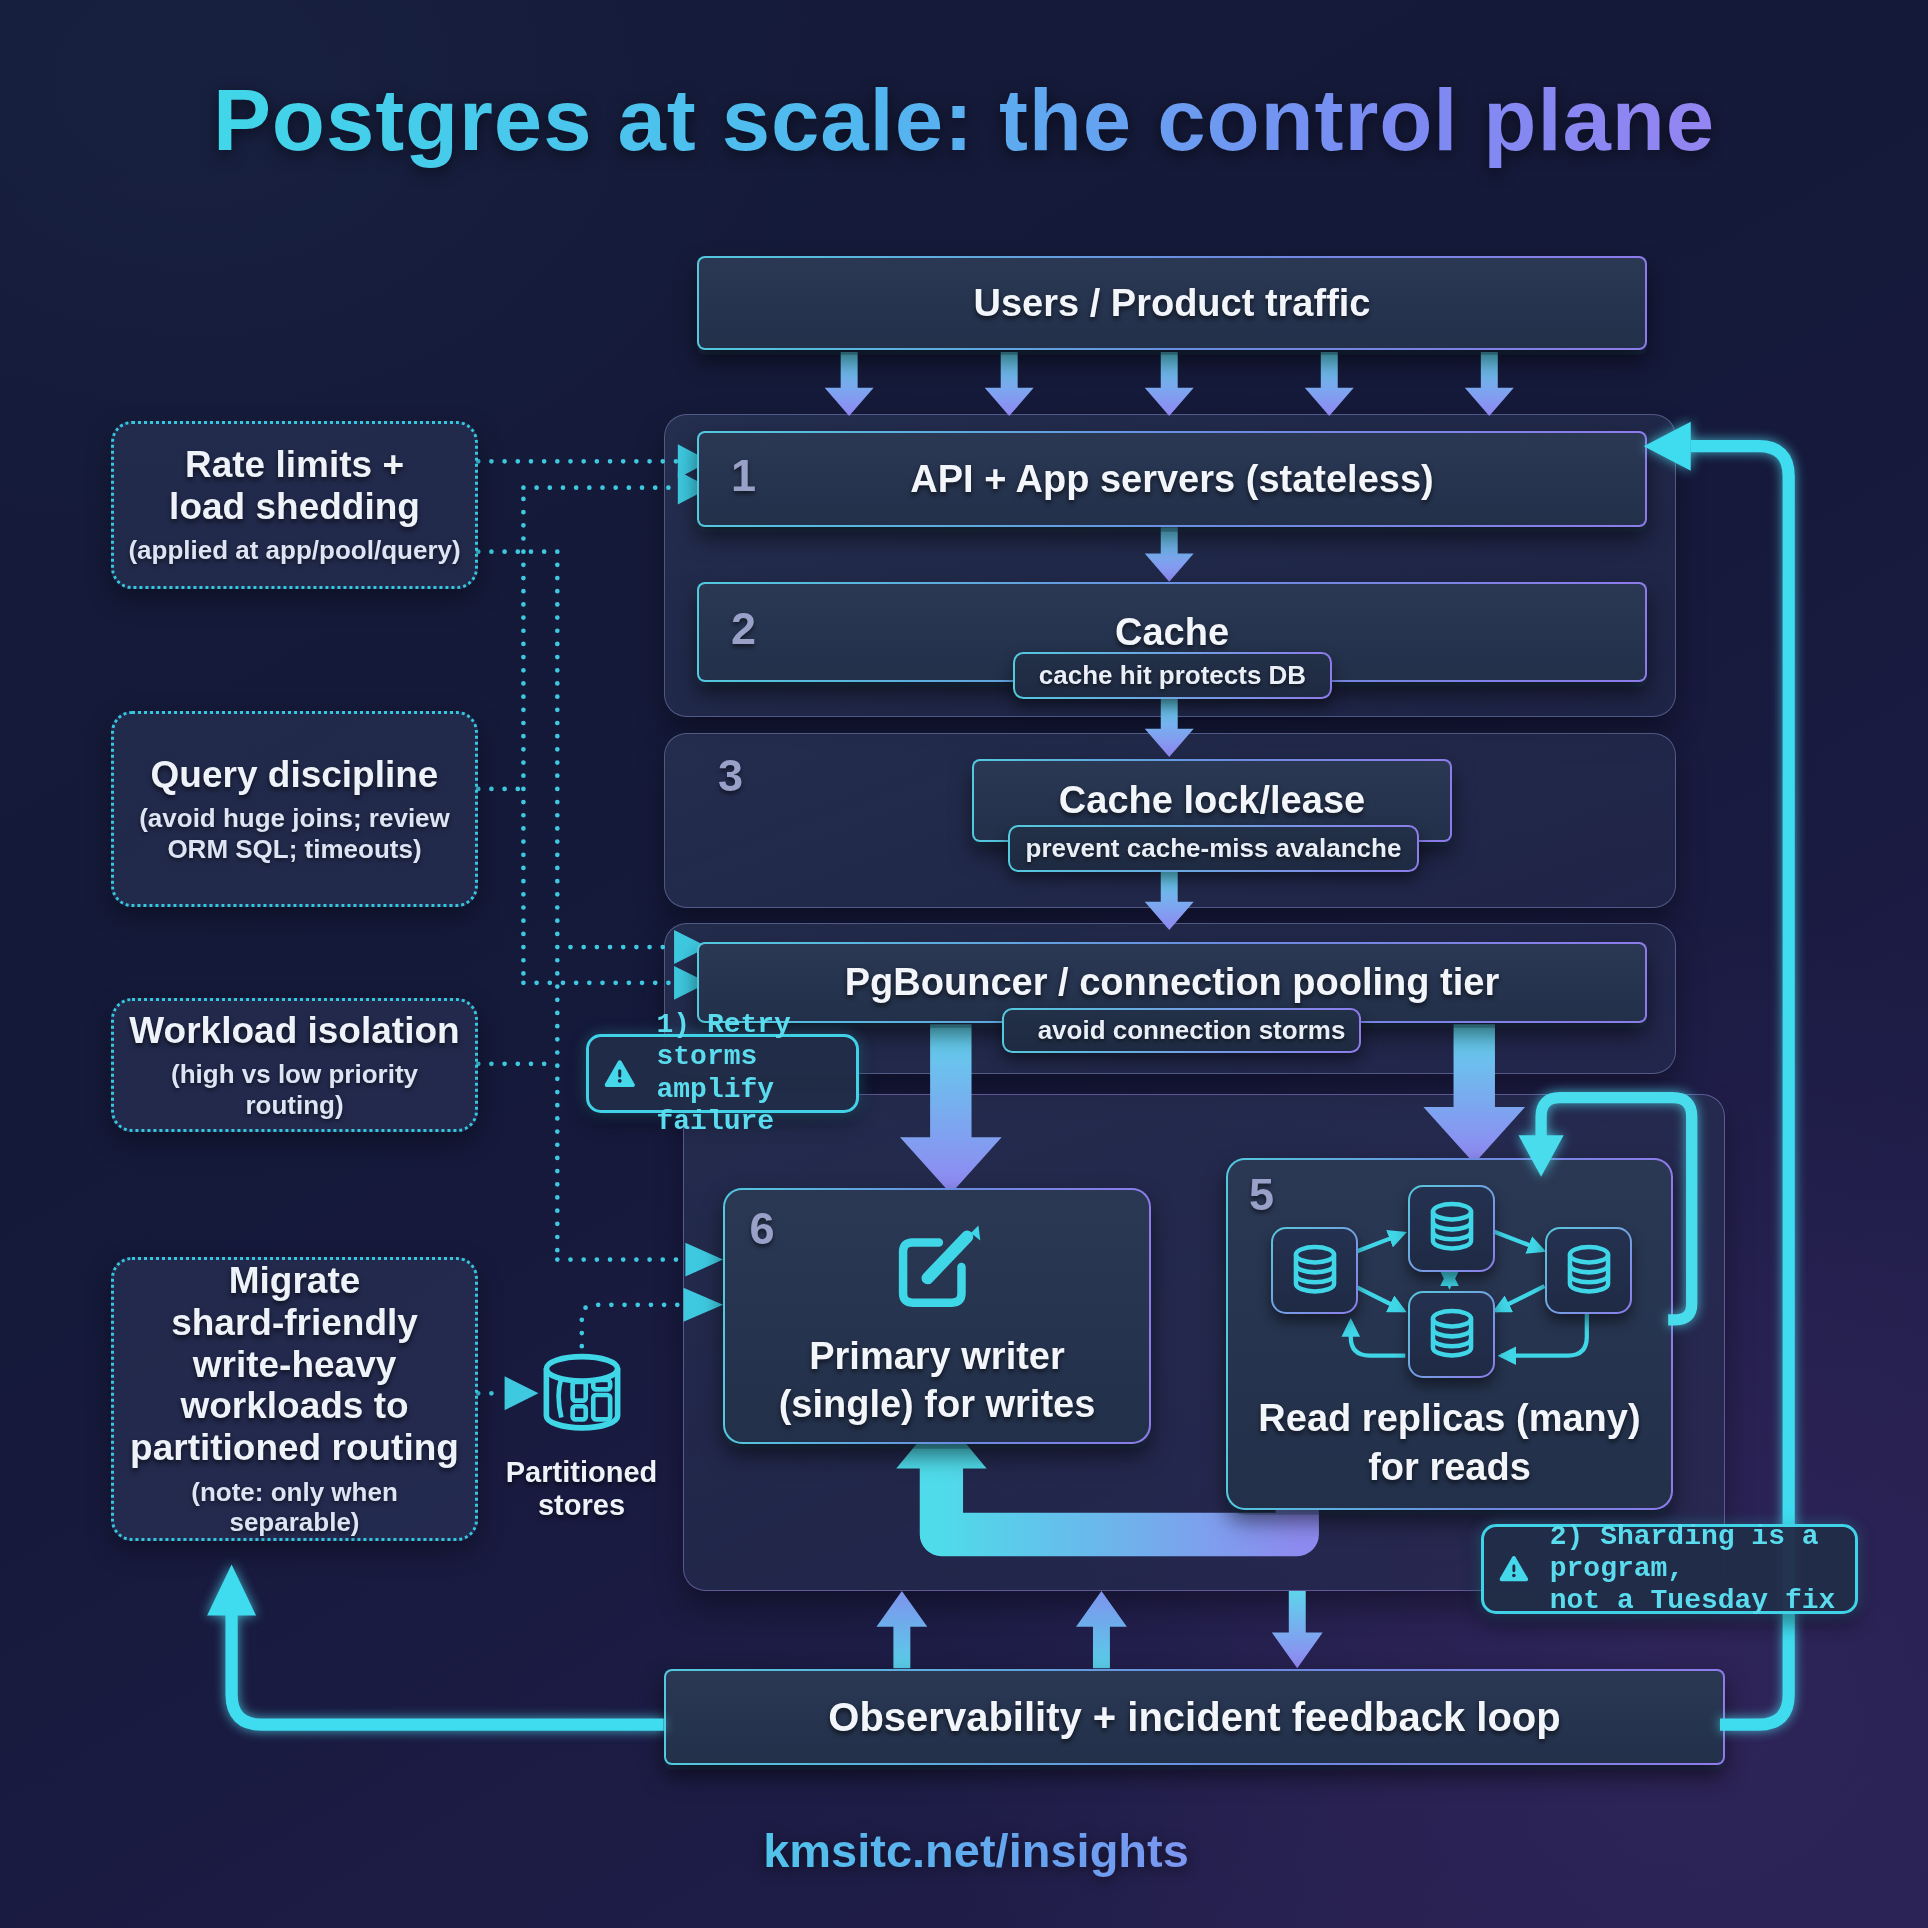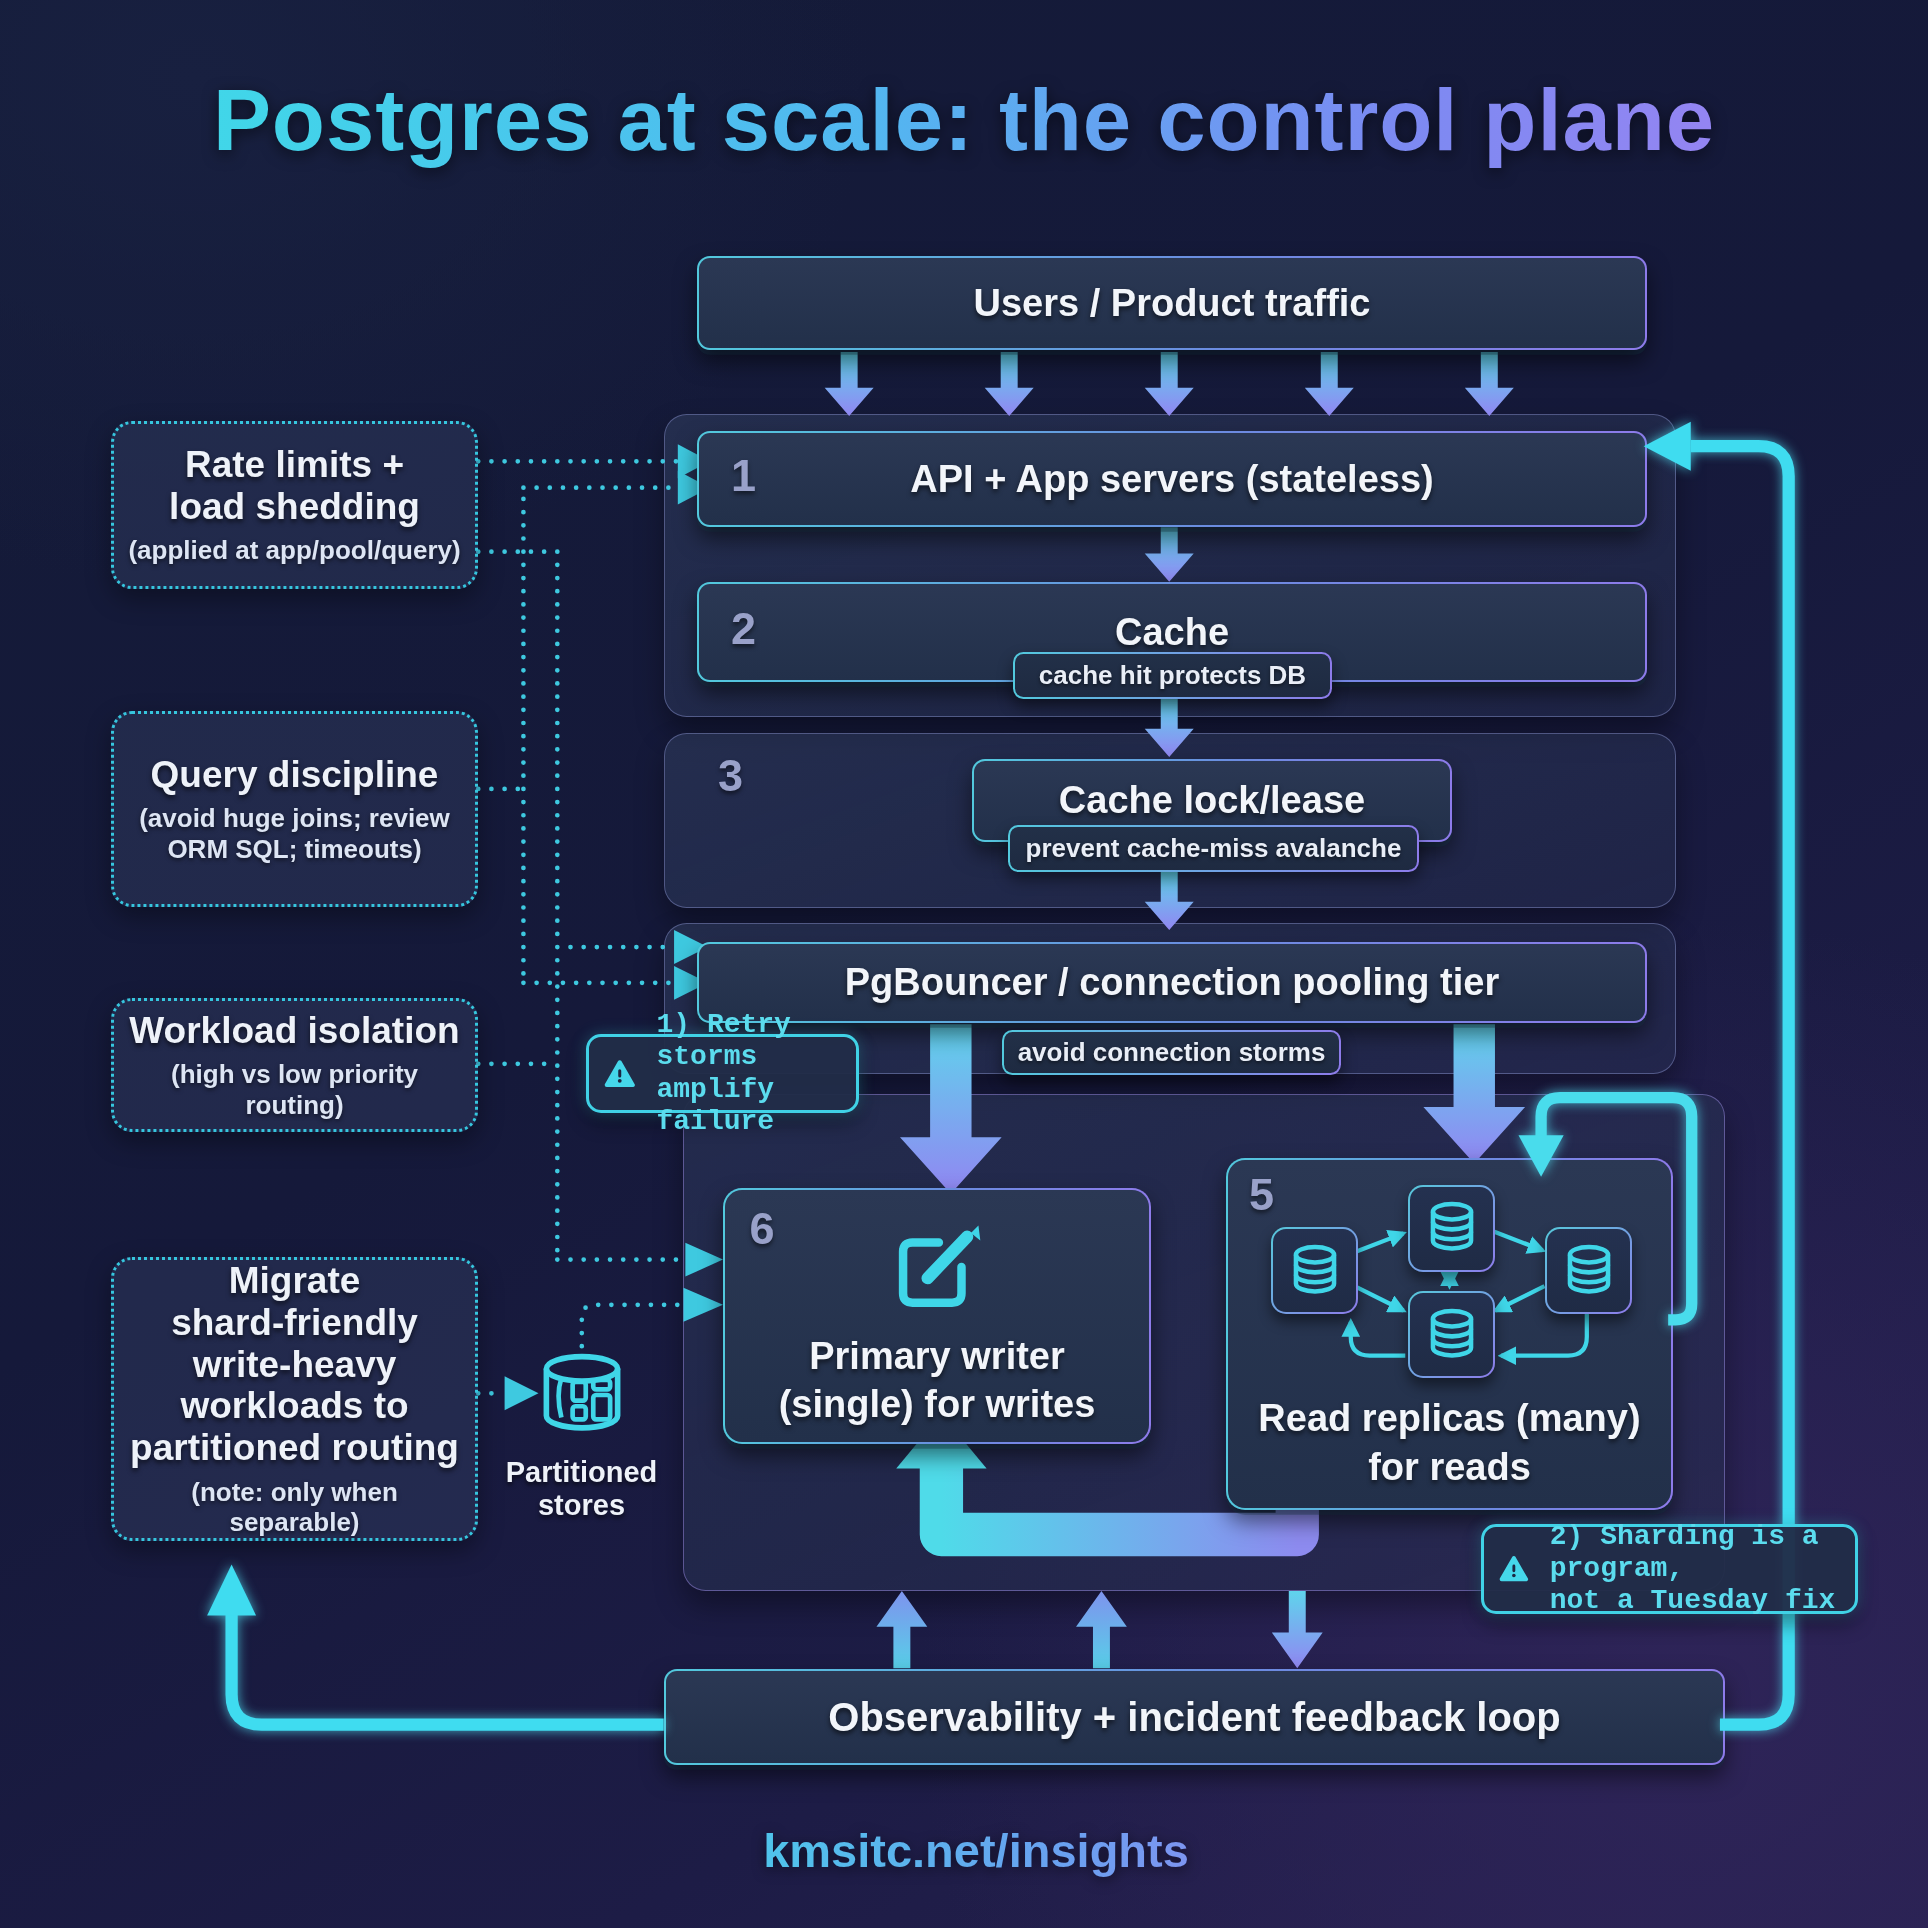--- a/index.html
+++ b/index.html
@@ -15,21 +15,21 @@
   
   .group{
     position:absolute;border-radius:22.6px;
     background:linear-gradient(160deg,rgba(52,66,100,.50),rgba(40,50,82,.42));
     border:1.9px solid rgba(122,132,185,.55);
     box-shadow:0 15px 28px rgba(0,0,0,.35);
     z-index:1;
   }
   
   .fbox{
-    position:absolute;border-radius:13px;border:2.8px solid transparent;
+    position:absolute;border-radius:8px;border:2.8px solid transparent;
     background:
       linear-gradient(180deg,#2b3854,#22304a) padding-box,
       linear-gradient(90deg,#52c9dd 0%,#6b8be0 55%,#8d7bea 100%) border-box;
     box-shadow:0 11.3px 21px rgba(0,0,0,.5), 0 4.7px 0 rgba(30,70,90,.35);
     display:flex;align-items:center;justify-content:center;
     z-index:3;
   }
   .fbox .lbl, .bar .lbl{
     color:#f2f5fa;font-weight:700;font-size:38px;text-align:center;
     text-shadow:0 2.8px 5.6px rgba(0,0,0,.6);white-space:pre-line;line-height:1.22;
@@ -197,21 +197,21 @@
     <div class="lbl">Cache lock/lease</div>
   </div>
   <div class="tag" style="left:1008px;top:825px;width:407px;height:43px;align-items:center;">
     <span>prevent cache-miss avalanche</span>
   </div>
 
   <div class="num" style="left:718px;top:945px;">4</div>
   <div class="fbox" style="left:697px;top:942px;width:946px;height:77px;">
     <div class="lbl">PgBouncer / connection pooling tier</div>
   </div>
-  <div class="tag" style="left:1002px;top:1030px;width:335px;height:41px;">
+  <div class="tag" style="left:1002px;top:1008px;width:335px;height:41px;padding-left:20px;">
     <span>avoid connection storms</span>
   </div>
 
   <div class="fbox" style="left:723px;top:1188px;width:424px;height:252px;border-radius:19px;">
     <div class="num" style="left:24.5px;top:13px;">6</div>
     <svg width="98" height="98" viewBox="0 0 104 104" style="position:absolute;left:163px;top:26px;">
       <path d="M78,54 V82 Q78,92 68,92 H26 Q16,92 16,82 V38 Q16,28 26,28 H54" fill="none" stroke="#3fd6e8" stroke-width="9" stroke-linecap="round"></path>
       <line x1="42" y1="66" x2="84" y2="22" stroke="#3fd6e8" stroke-width="13" stroke-linecap="round"></line>
       <path d="M88,18 L96,10 L98,26 Z" fill="#3fd6e8"></path>
     </svg>

